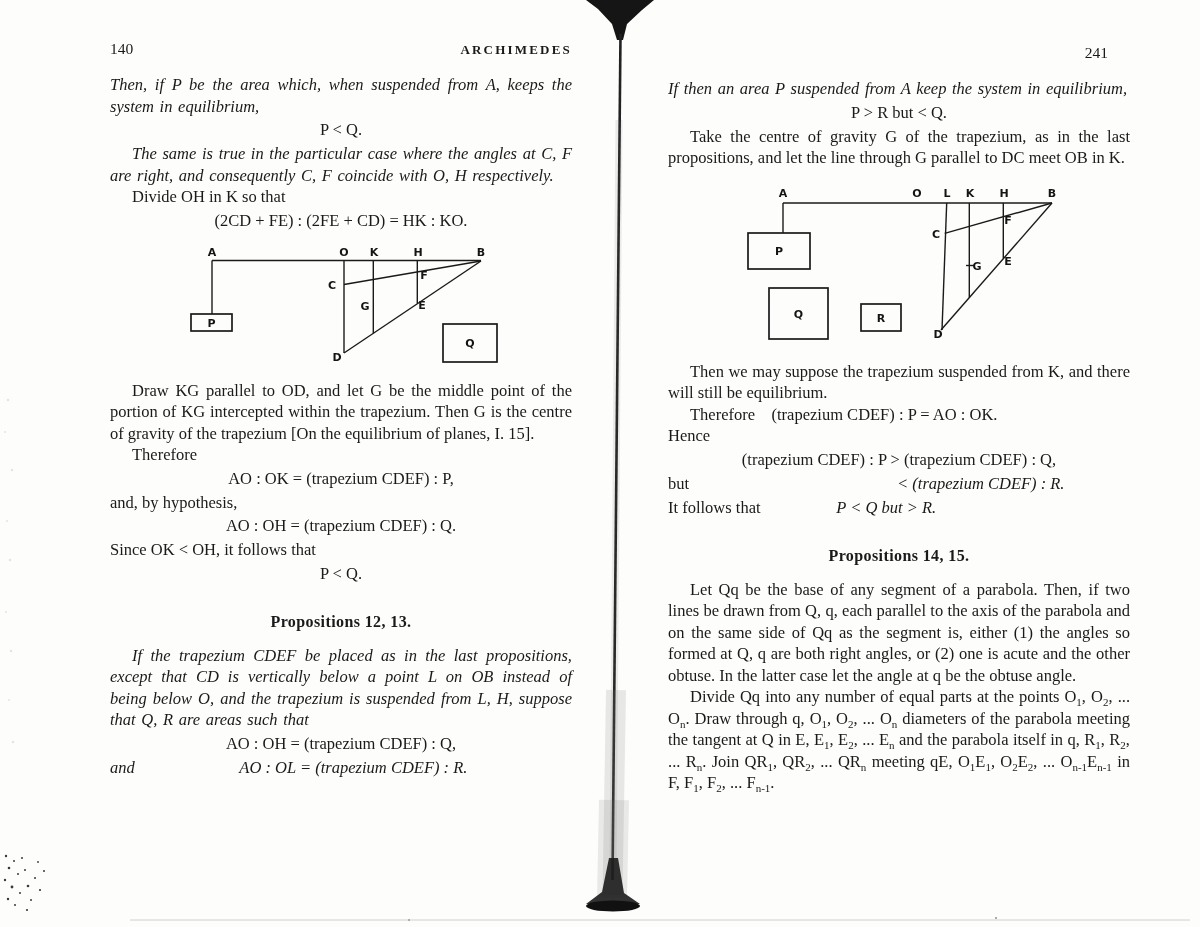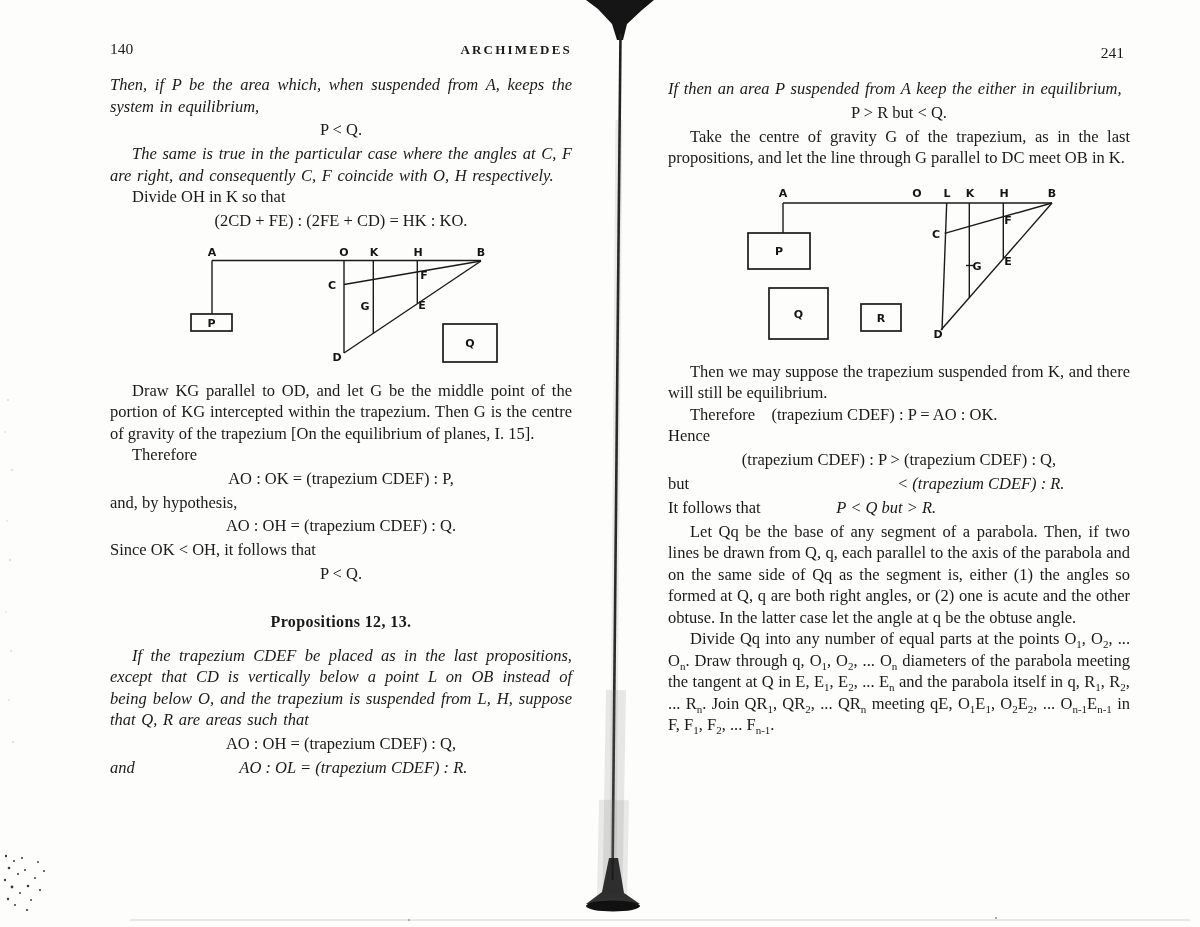--- a/index.html
+++ b/index.html
@@ -14,21 +14,21 @@
   .page{position:absolute;top:0;}
   #page-left{left:110px;top:42px;width:462px;}
   #page-right{left:668px;top:46px;width:462px;}
   .running-head{position:relative;height:20px;margin-bottom:12px;}
   .running-title{
     position:absolute;left:0;right:0;text-align:right;
     font-size:13px;letter-spacing:2.2px;font-weight:bold;
   }
   .page-num{position:absolute;top:-2px;font-size:15.5px;}
   .page-num.left{left:0;}
-  .page-num.right{right:6px;}
+  .page-num.right{right:22px;}
   .para{font-size:16.5px;line-height:21.5px;text-align:justify;margin:0;}
   .para.indent{text-indent:22px;}
   .italic{font-style:italic;word-spacing:1.5px;}
   .eq{font-size:16.5px;line-height:22px;text-align:center;margin:2px 0;}
   .eqpair{display:flex;font-size:16.5px;line-height:22px;margin:2px 0;}
   .eqpair .lbl{flex:0 0 auto;text-align:center;}
   .eqpair .eqx{flex:1;text-align:center;font-style:italic;}
   .eqpair.right .eqx{text-align:left;padding-left:208px;}
   .eqpair.mid .eqx{padding-right:118px;}
   .heading{font-size:16px;font-weight:bold;text-align:center;margin:28px 0 14px;letter-spacing:0.4px;}
@@ -93,21 +93,21 @@
         <span class="eqx">AO : OL = (trapezium CDEF) : R.</span>
       </div>
     </div>
 </div>
 
 <div class="page" id="page-right">
   <div class="running-head">
     <span class="page-num right">241</span>
   </div>
   <div>
-      <div class="para italic">If then an area P suspended from A keep the either in equilibrium,</div>
+      <div class="para italic">If then an area P suspended from A keep the system in equilibrium,</div>
       <div class="eq">P &gt; R but &lt; Q.</div>
       <div class="para indent">Take the centre of gravity G of the trapezium, as in the last propositions, and let the line through G parallel to DC meet OB in K.</div>
       <div class="fig fig-fig2"><svg viewBox="0 0 325 166" width="325" height="166">
           <line x1="43" y1="22" x2="312" y2="22"></line>
           <line x1="43" y1="22" x2="43" y2="52"></line>
           <line x1="206.7" y1="22" x2="202" y2="149"></line>
           <line x1="229.3" y1="22" x2="229.3" y2="116.5"></line>
           <line x1="263.3" y1="22" x2="263.3" y2="77.5"></line>
           <line x1="312" y1="22" x2="204.7" y2="52.3"></line>
           <line x1="312" y1="22" x2="201" y2="149"></line>
@@ -135,20 +135,21 @@
       <div class="para">Hence</div>
       <div class="eq">(trapezium CDEF) : P &gt; (trapezium CDEF) : Q,</div>
       <div class="eqpair right">
         <span class="lbl">but</span>
         <span class="eqx">&lt; (trapezium CDEF) : R.</span>
       </div>
       <div class="eqpair mid">
         <span class="lbl">It follows that</span>
         <span class="eqx">P &lt; Q but &gt; R.</span>
       </div>
+      <div class="heading">Propositions 14, 15.</div>
       <div class="para indent">Let Qq be the base of any segment of a parabola.  Then, if two lines be drawn from Q, q, each parallel to the axis of the parabola and on the same side of Qq as the segment is, either (1) the angles so formed at Q, q are both right angles, or (2) one is acute and the other obtuse.  In the latter case let the angle at q be the obtuse angle.</div>
       <div class="para indent">Divide Qq into any number of equal parts at the points O<sub>1</sub>, O<sub>2</sub>, ... O<sub>n</sub>.  Draw through q, O<sub>1</sub>, O<sub>2</sub>, ... O<sub>n</sub> diameters of the parabola meeting the tangent at Q in E, E<sub>1</sub>, E<sub>2</sub>, ... E<sub>n</sub> and the parabola itself in q, R<sub>1</sub>, R<sub>2</sub>, ... R<sub>n</sub>.  Join QR<sub>1</sub>, QR<sub>2</sub>, ... QR<sub>n</sub> meeting qE, O<sub>1</sub>E<sub>1</sub>, O<sub>2</sub>E<sub>2</sub>, ... O<sub>n-1</sub>E<sub>n-1</sub> in F, F<sub>1</sub>, F<sub>2</sub>, ... F<sub>n-1</sub>.</div>
     </div>
 </div>
 
 <svg id="scan-artifacts" width="1200" height="927" viewBox="0 0 1200 927">
 
   <g>
     <polygon points="586,0 654,0 642,10 627,24 623,40 617,40 612,24 598,9" fill="#151515"></polygon>
     <line x1="620.5" y1="34" x2="612.5" y2="880" stroke="#222" stroke-width="2.6"></line>

